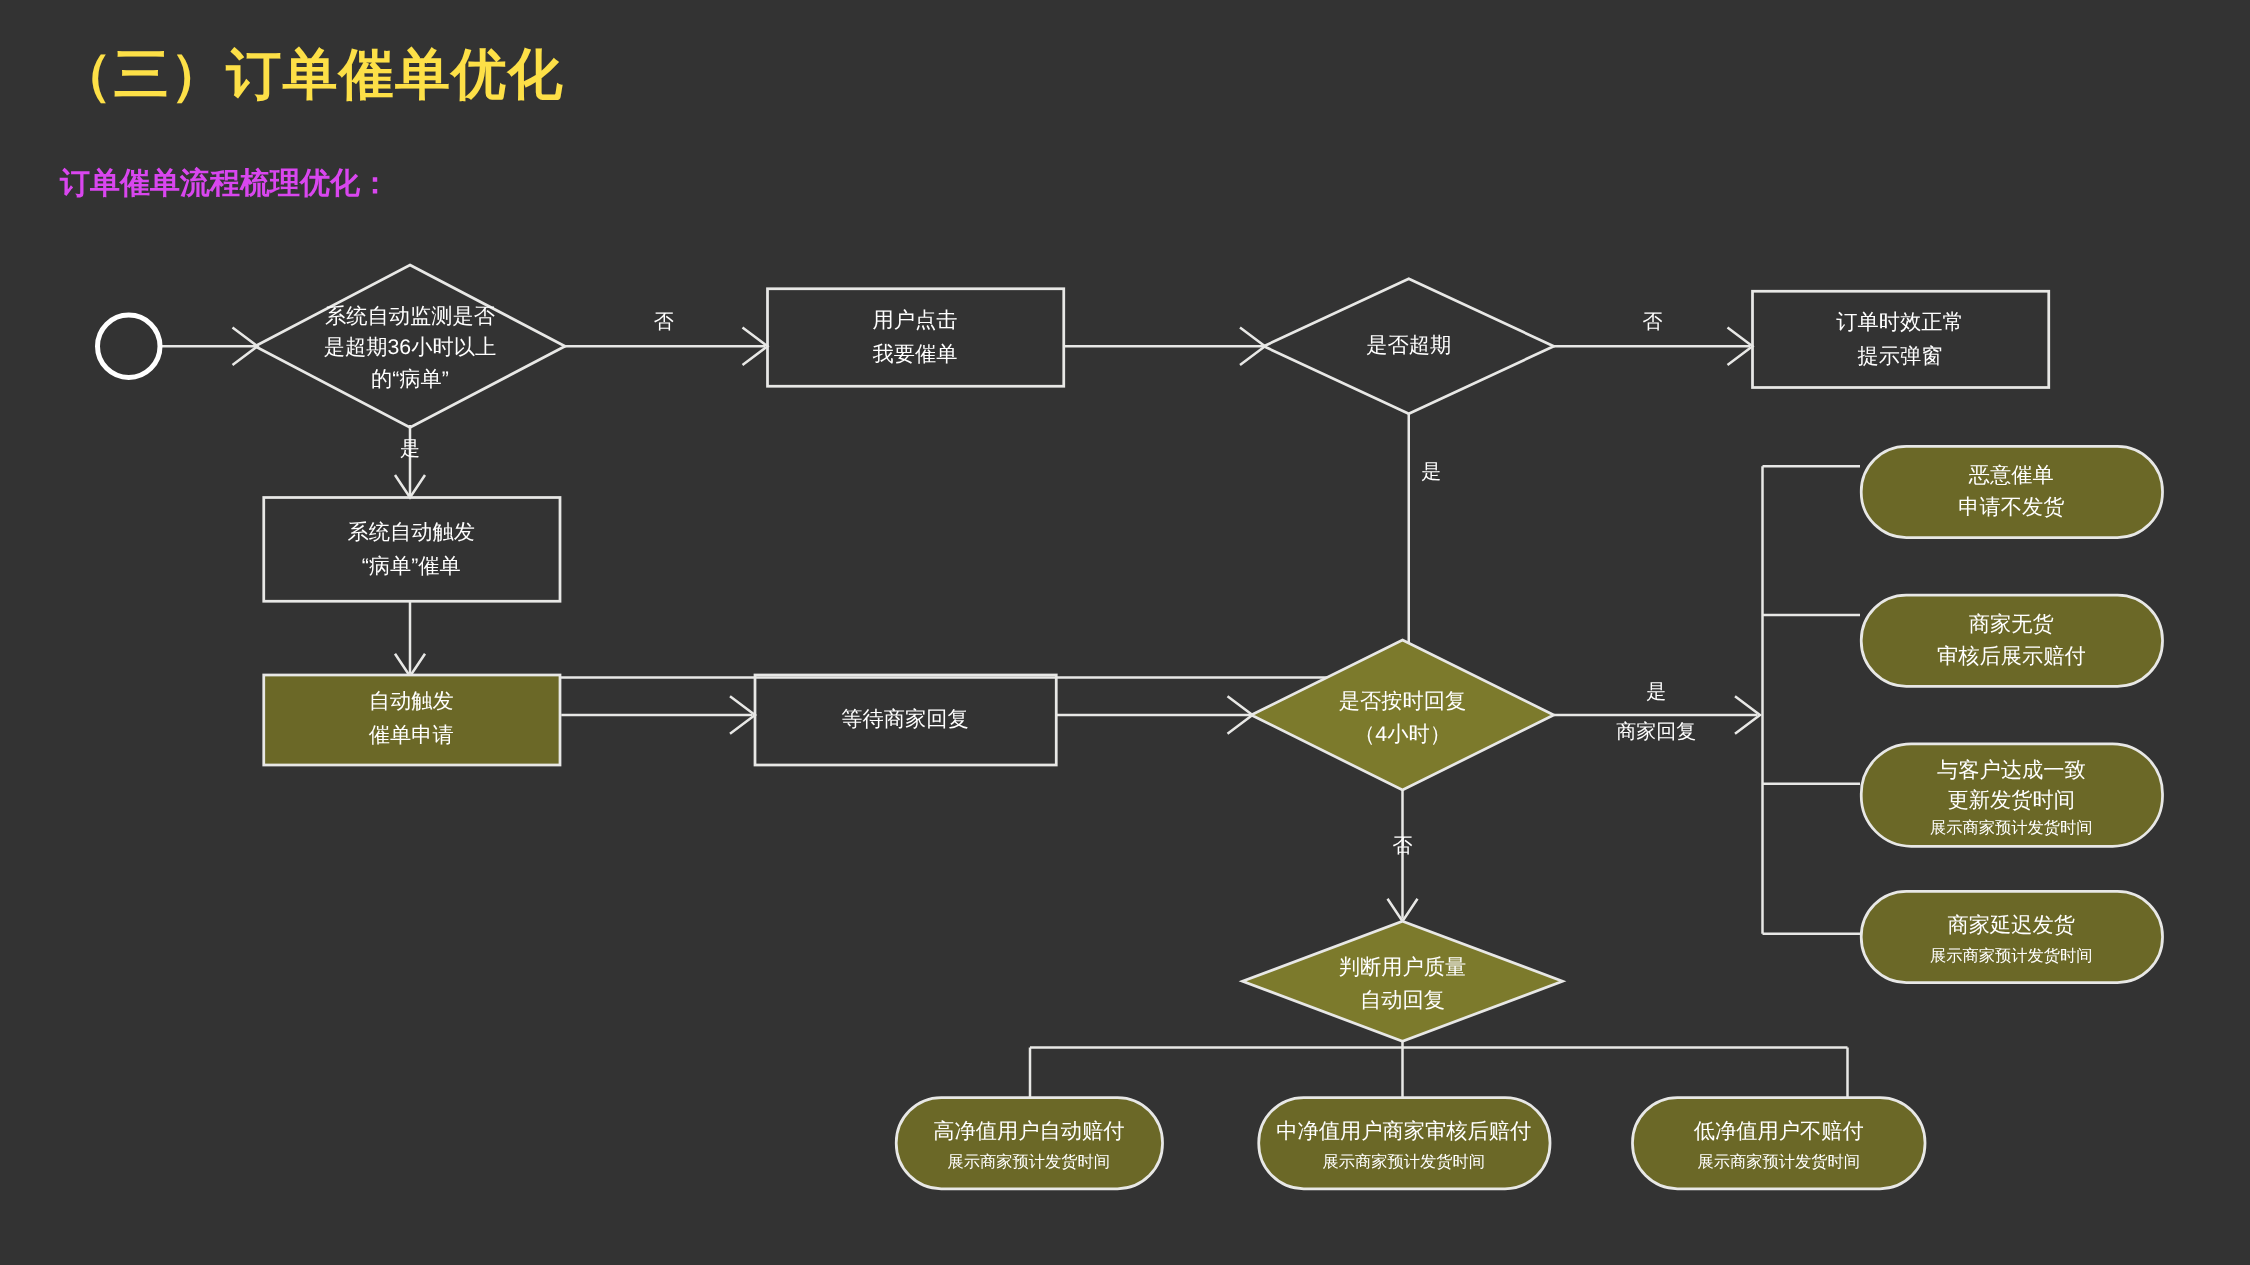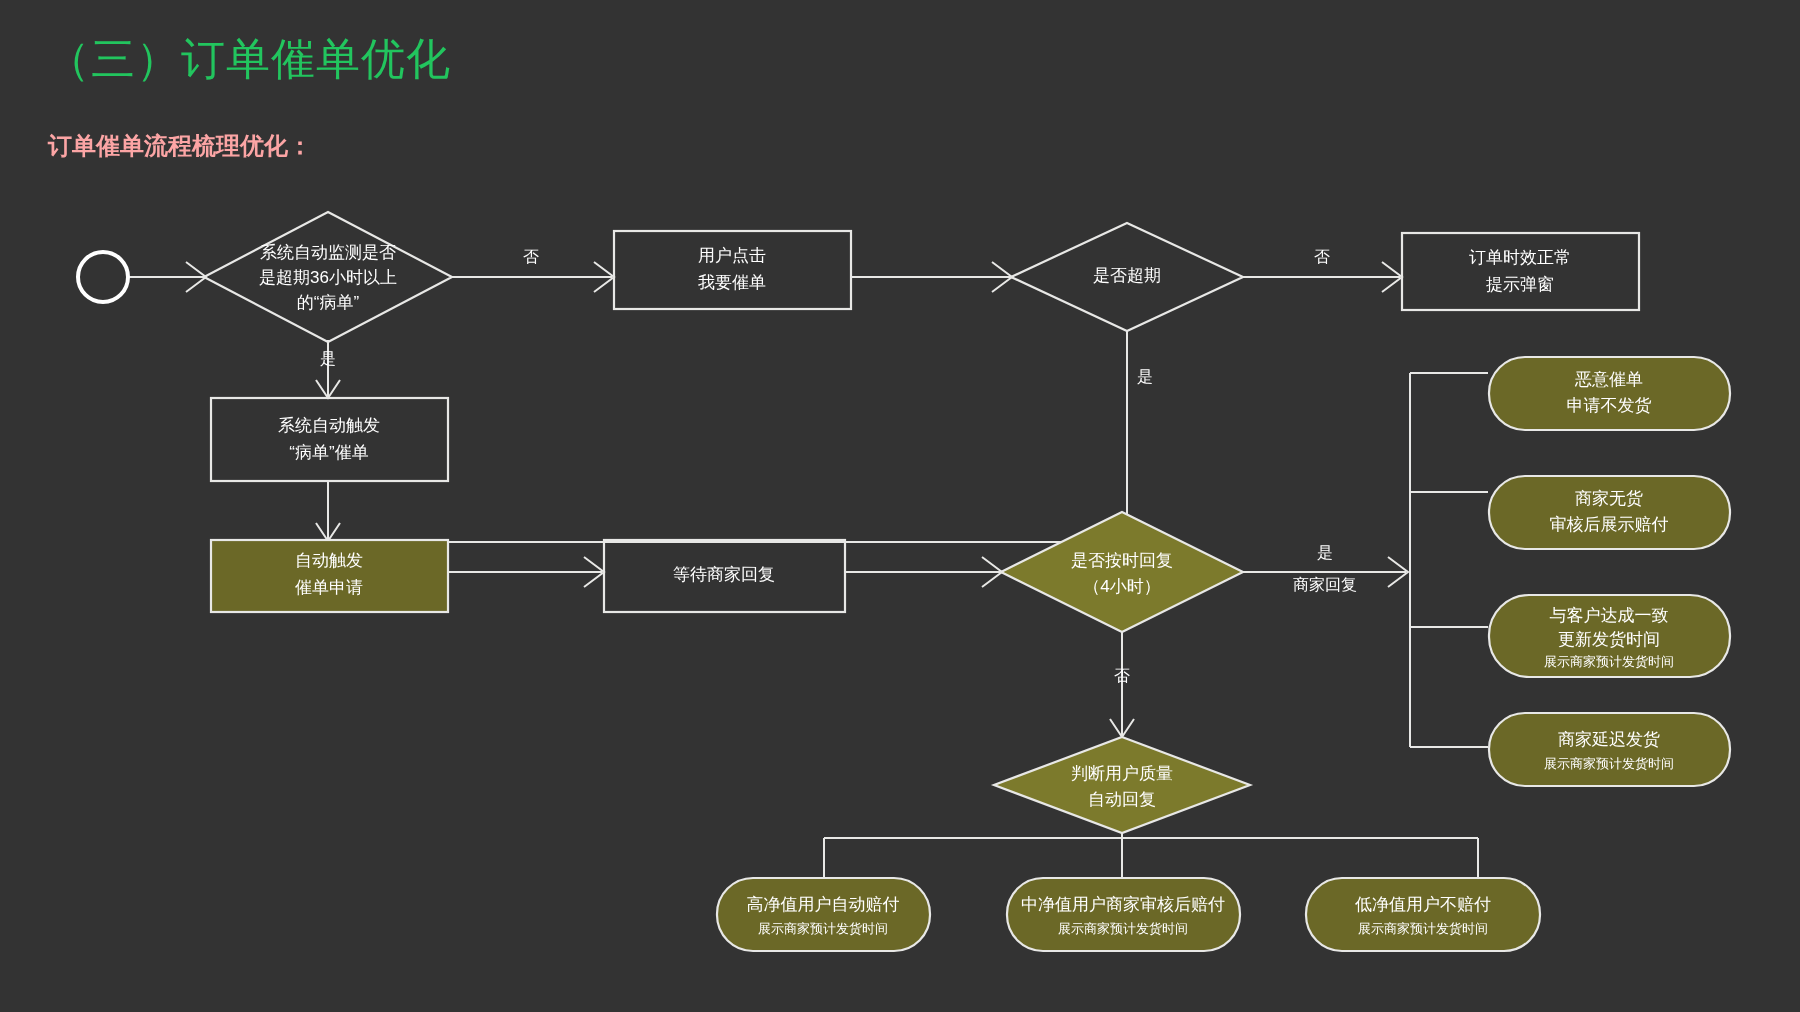--- a/index.html
+++ b/index.html
@@ -19,32 +19,32 @@
     position: relative;
     width: 1800px;
     height: 1012px;
     background: #333333;
   }
   #page-title {
     position: absolute;
     left: 46px;
     top: 30px;
     font-size: 44px;
-    font-weight: 400;
+    font-weight: 700;
     letter-spacing: 1px;
-    color: #22c55e;
+    color: #fde047;
     white-space: nowrap;
   }
   #section-subtitle {
     position: absolute;
     left: 48px;
     top: 130px;
     font-size: 24px;
     font-weight: 700;
-    color: #fca5a5;
+    color: #d946ef;
     white-space: nowrap;
   }
   #flow-canvas {
     position: absolute;
     left: 0;
     top: 0;
     width: 1800px;
     height: 1012px;
   }
   .edge {

